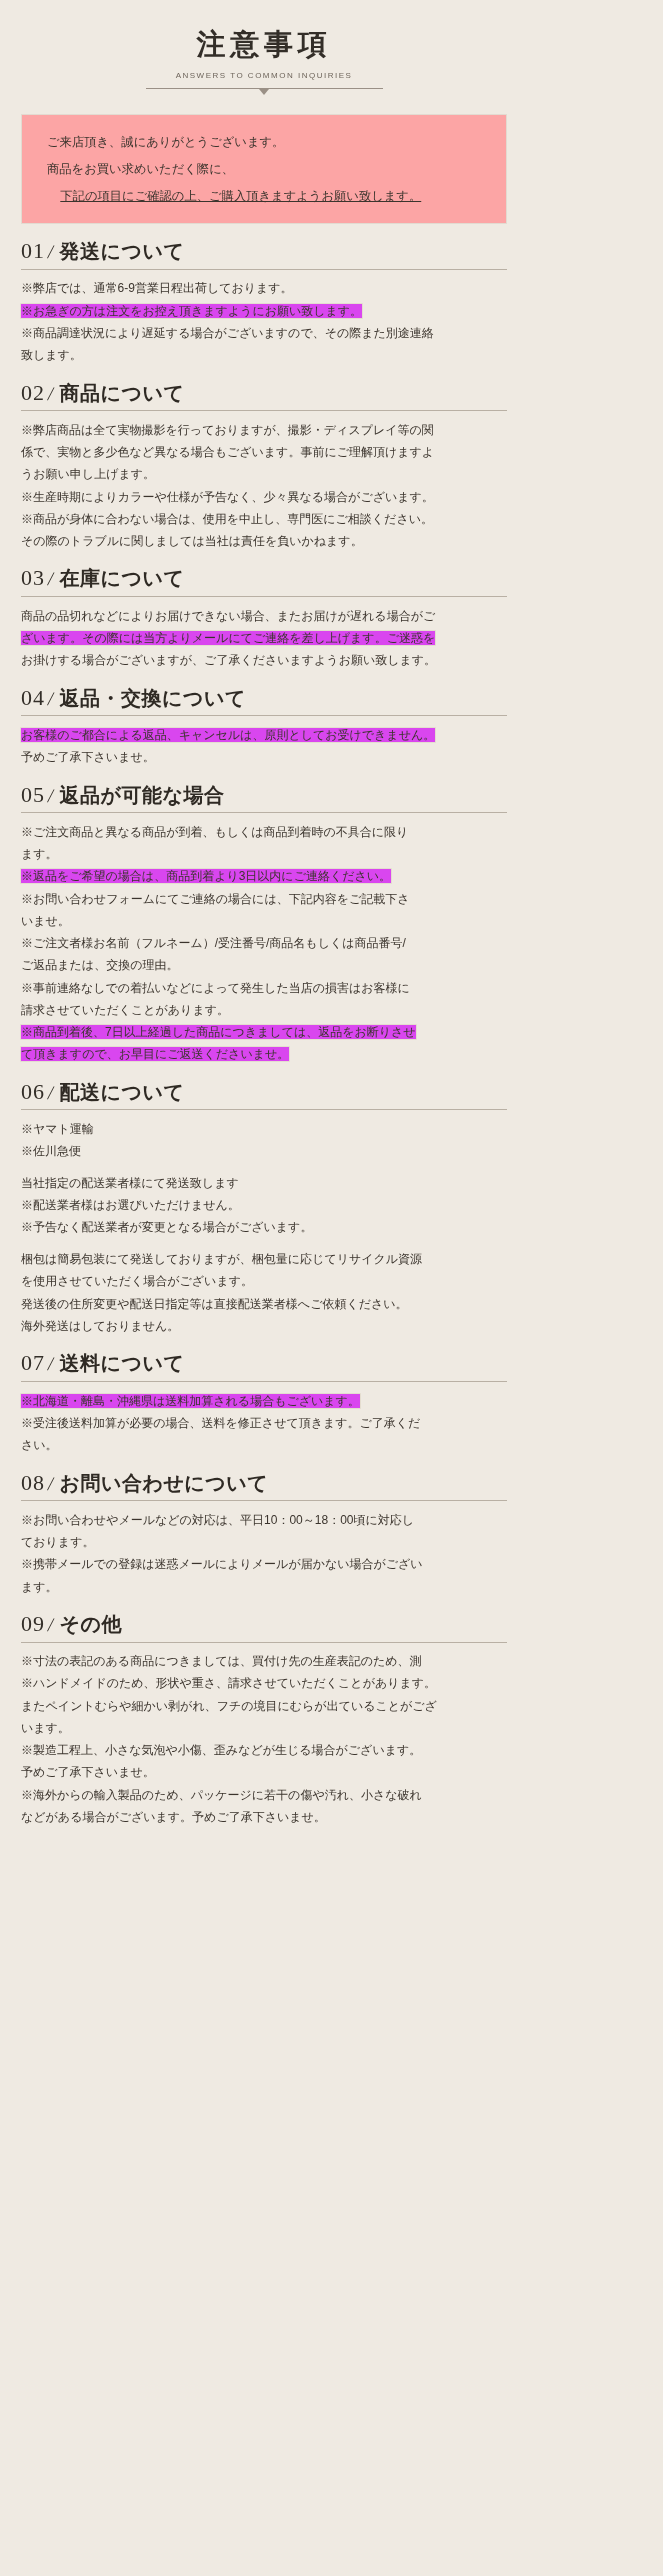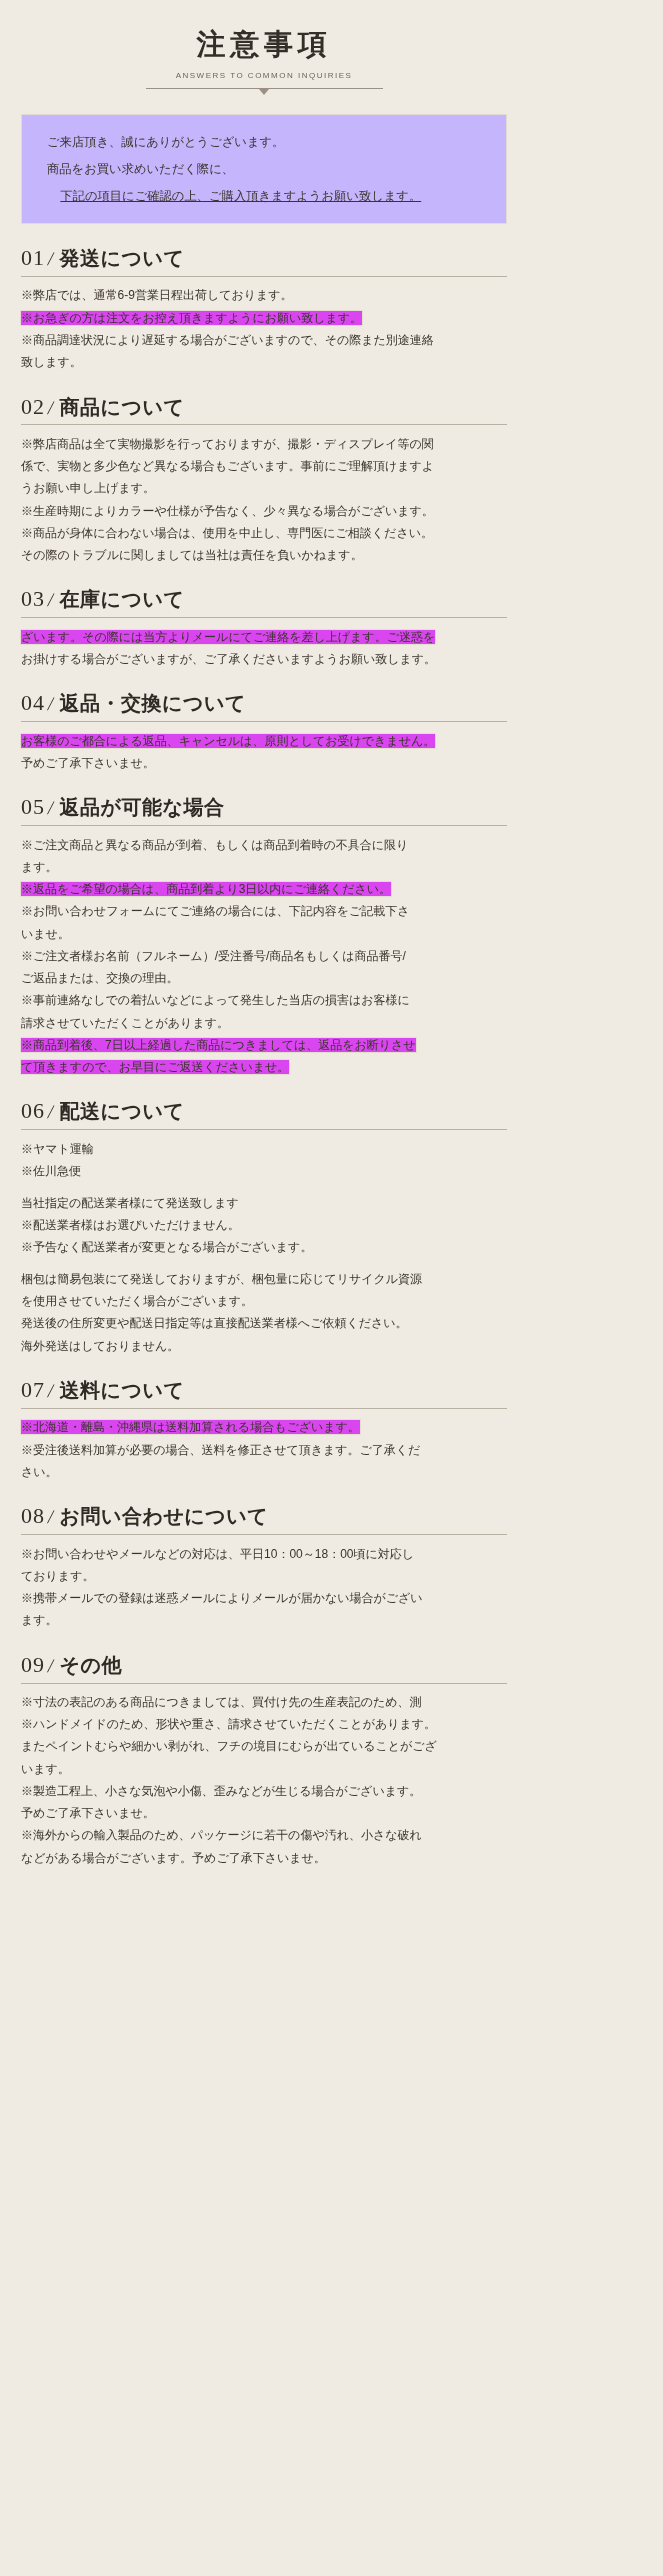--- a/index.html
+++ b/index.html
@@ -53,36 +53,36 @@
     border-right: 5.7px solid transparent;
     border-top: 6.6px solid #9a9086;
     position: relative;
     top: 0px;
   }
   .caret-wrap { display:flex; justify-content:center; margin-top:0px; }
 
   
   .intro {
     margin: 19px 21px 0 21px;
-    background: #c4b5fd;
+    background: #fca5a5;
     border: 0.9px solid #e2dbd1;
     padding: 17px 21px 17px 25px;
   }
   .intro p {
     margin: 0 0 6.6px 0;
     font-size: 12.3px;
     line-height: 1.65;
     color: #3b342d;
   }
   .intro p:last-child { margin-bottom: 0; }
   .intro .indent { padding-left: 13.3px; text-decoration: underline; }
 
   
   .content { padding: 0 21px; }
-  .section { margin-top: 21px; }
+  .section { margin-top: 14px; }
   .sec-head {
     display: flex;
     align-items: baseline;
     border-bottom: 0.9px solid #b9b0a4;
     padding-bottom: 3.8px;
     margin-bottom: 9.5px;
   }
   .sec-num {
     font-family: "Liberation Serif", serif;
     font-size: 22px;
@@ -166,20 +166,21 @@
           <p><span>その際のトラブルに関しましては当社は責任を負いかねます。</span></p>
         </div>
       </div>
       <div class="section">
         <div class="sec-head">
           <span class="sec-num">03</span>
           <span class="sec-slash">/</span>
           <span class="sec-title">在庫について</span>
         </div>
         <div class="sec-body">
+          <p><span>商品の品切れなどによりお届けできない場合、またお届けが遅れる場合がご</span></p>
           <p><span class="hl">ざいます。その際には当方よりメールにてご連絡を差し上げます。ご迷惑を</span></p>
           <p><span>お掛けする場合がございますが、ご了承くださいますようお願い致します。</span></p>
         </div>
       </div>
       <div class="section">
         <div class="sec-head">
           <span class="sec-num">04</span>
           <span class="sec-slash">/</span>
           <span class="sec-title">返品・交換について</span>
         </div>

